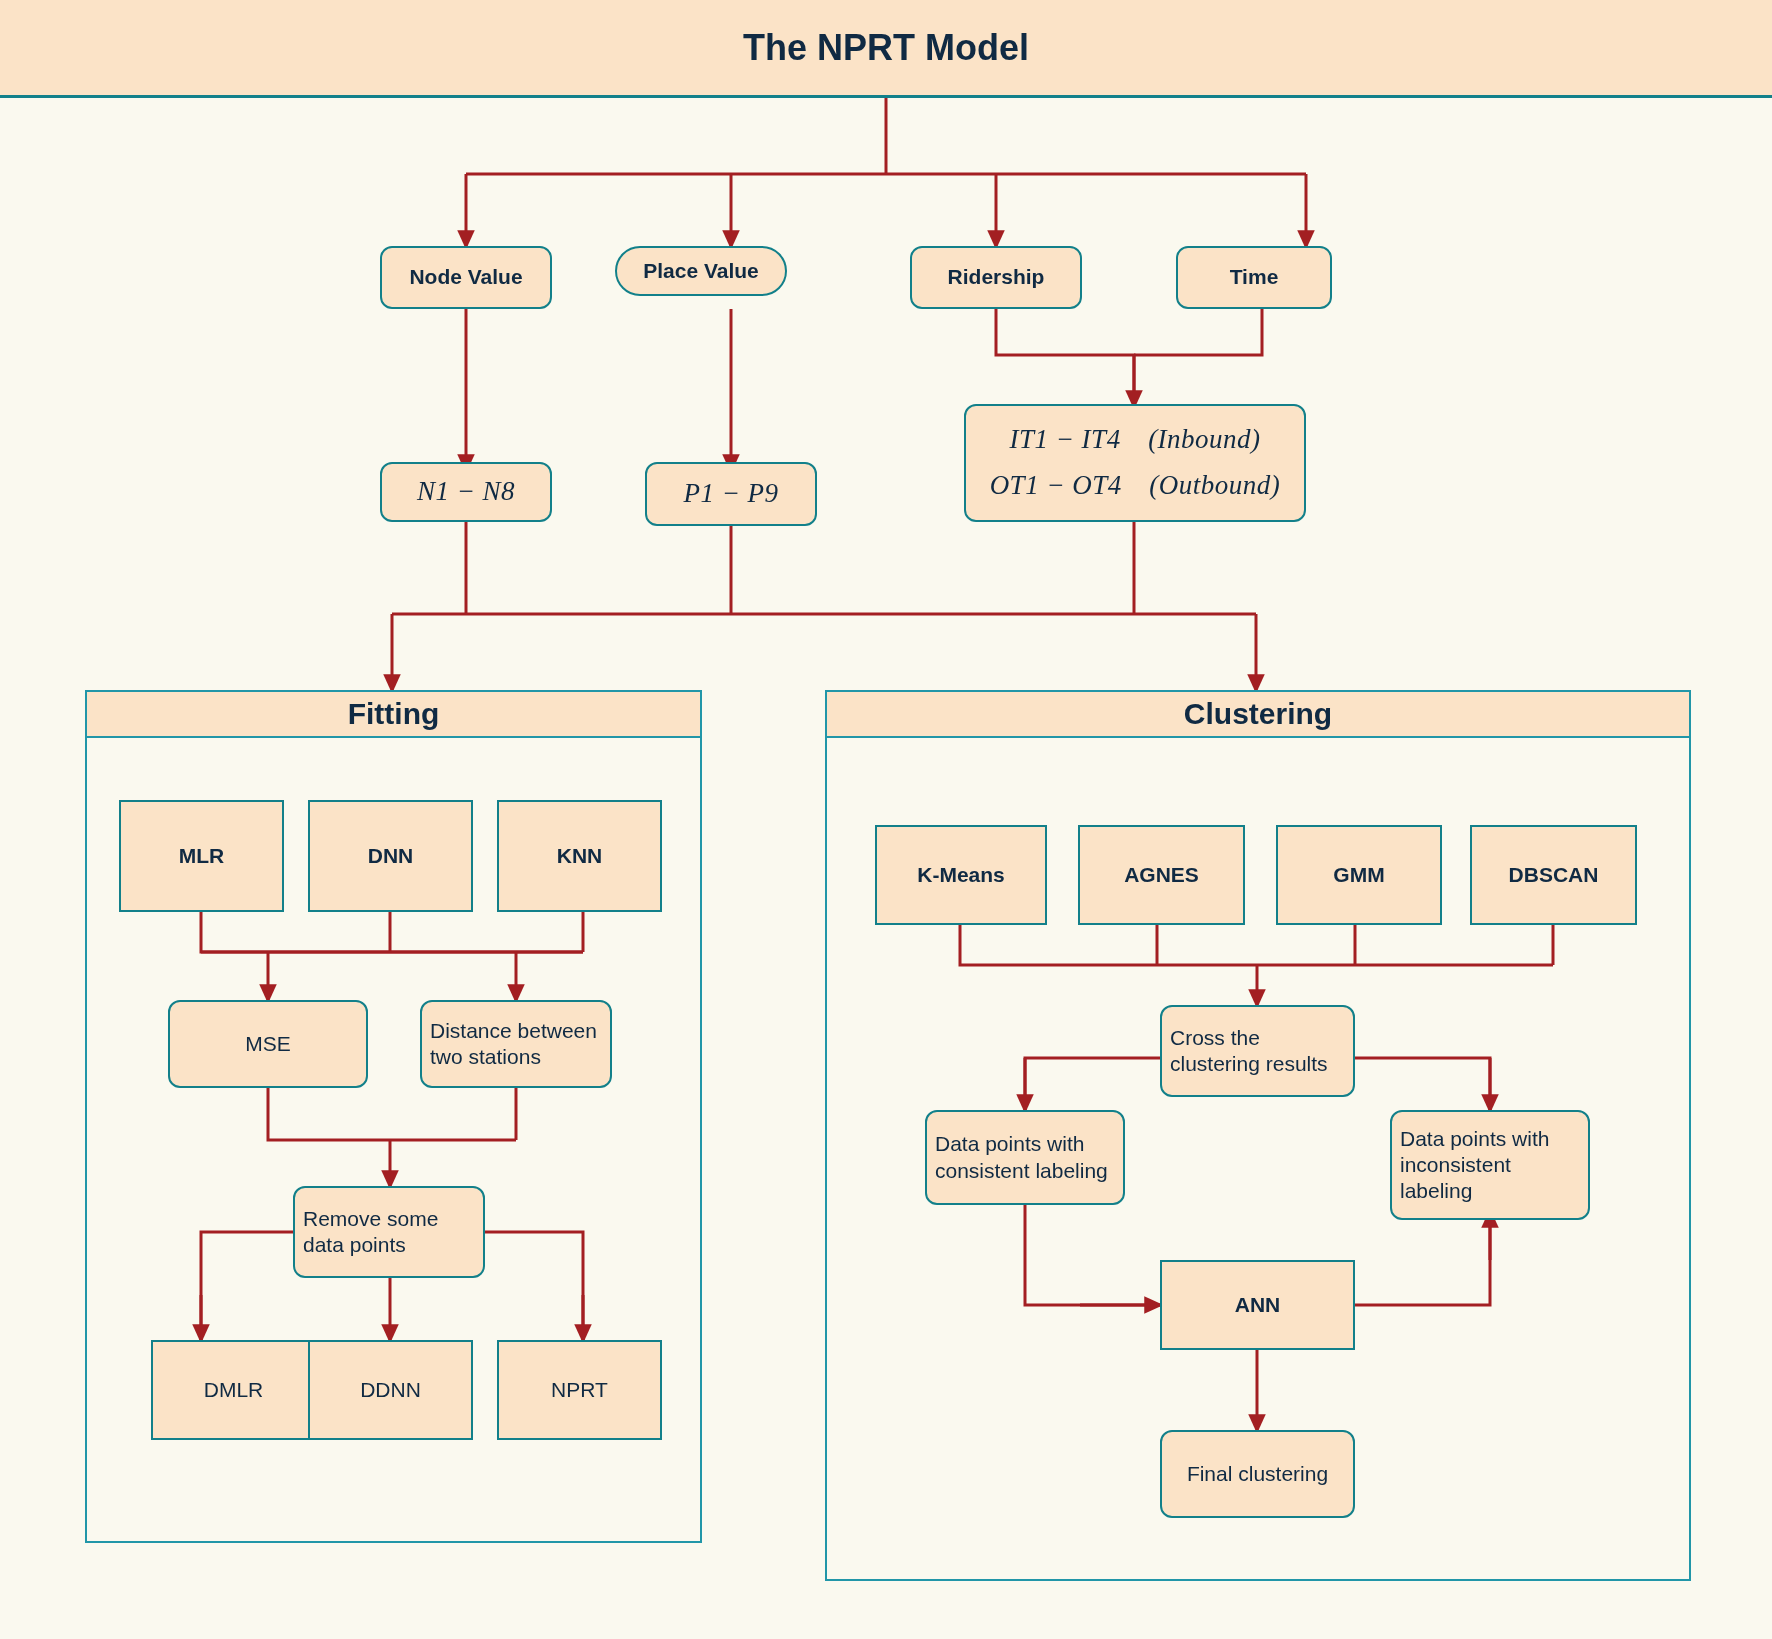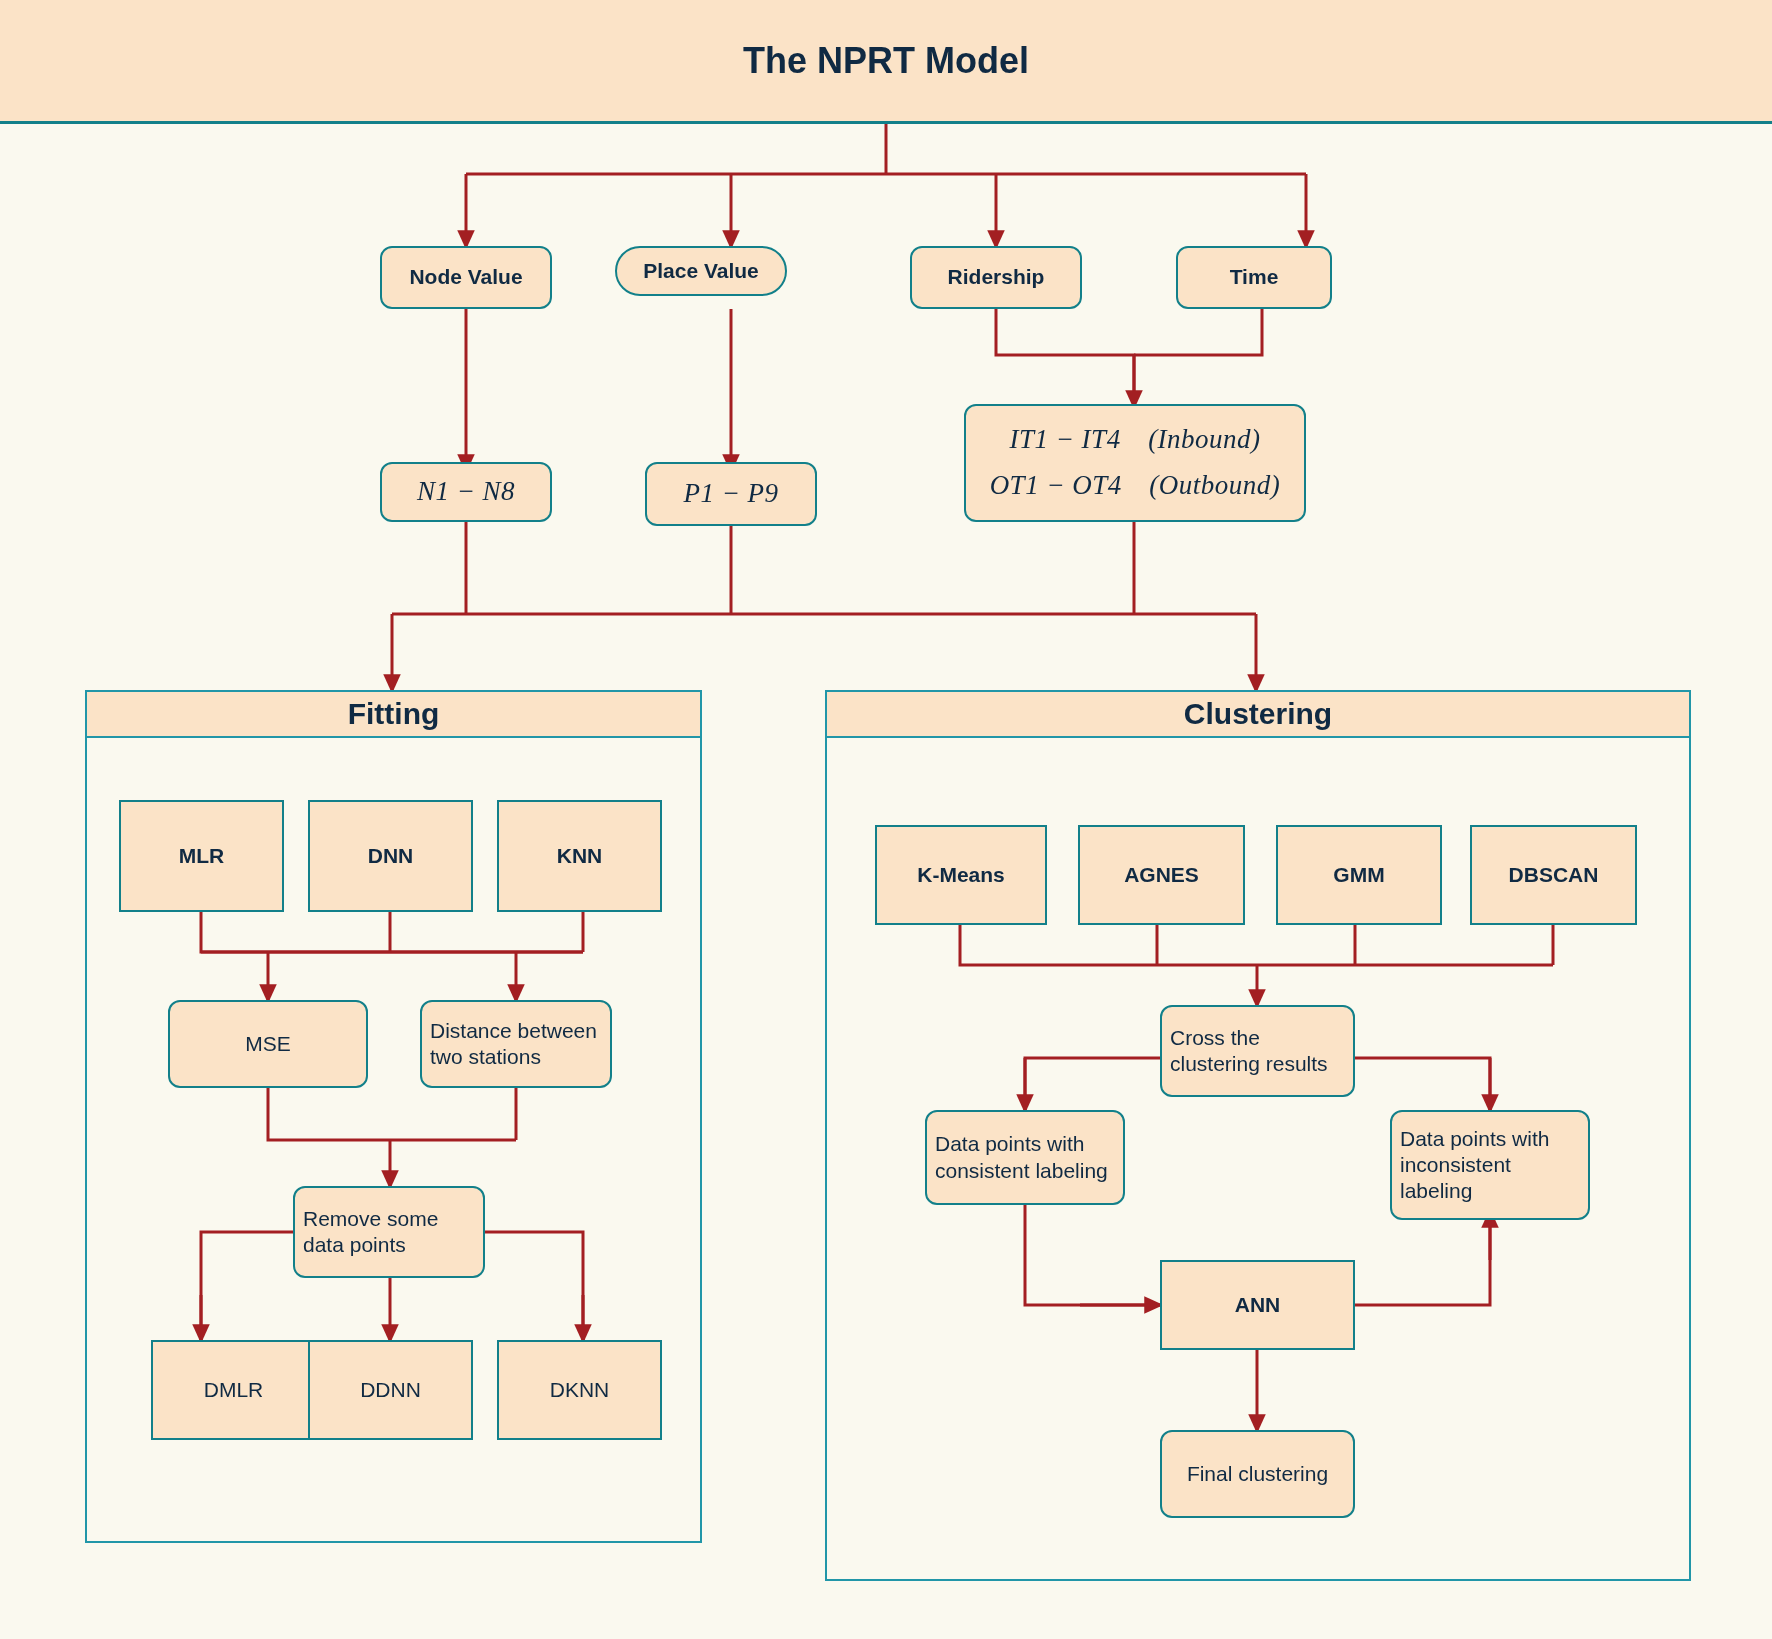--- a/index.html
+++ b/index.html
@@ -18,21 +18,21 @@
   svg#flow {
     position: absolute;
     top: 0; left: 0;
     width: 1772px;
     height: 1639px;
   }
   .title-band {
     position: absolute;
     left: 0; top: 0;
     width: 1772px;
-    height: 124px;
+    height: 98px;
     background: #fbe3c7;
     border-bottom: 3px solid #12808a;
     box-sizing: border-box;
   }
   .title-band .title-text {
     position: absolute;
     left: 0; right: 0;
     top: 50%;
     transform: translateY(-50%);
     text-align: center;
@@ -224,21 +224,21 @@
     <span>Remove some data points</span>
   </div>
 
   <div class="node" style="left:119px; top:1340px; width:165px; height:100px;margin-left:32px;">
     <span>DMLR</span>
   </div>
   <div class="node" style="left:308px; top:1340px; width:165px; height:100px;">
     <span>DDNN</span>
   </div>
   <div class="node" style="left:497px; top:1340px; width:165px; height:100px;">
-    <span>DKNN</span>
+    <span>NPRT</span>
   </div>
 
   <div class="subgraph" style="left:825px; top:690px; width:866px; height:891px;"></div>
   <div class="subgraph-header" style="left:825px; top:690px; width:866px; height:48px;">
     <span>Clustering</span>
   </div>
 
   <div class="node bold" style="left:875px; top:825px; width:172px; height:100px;">
     <span>K-Means</span>
   </div>

